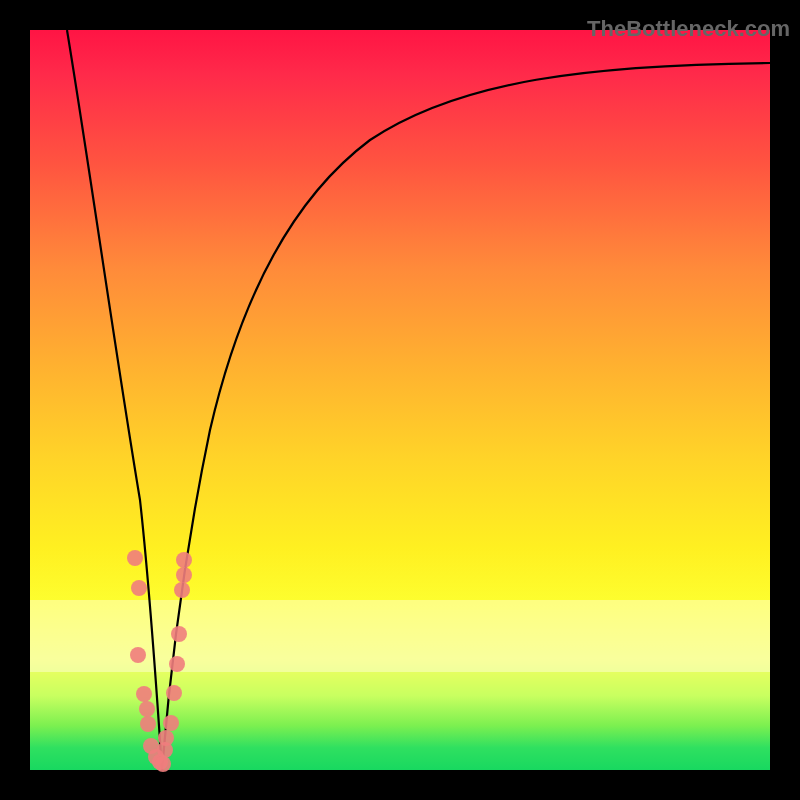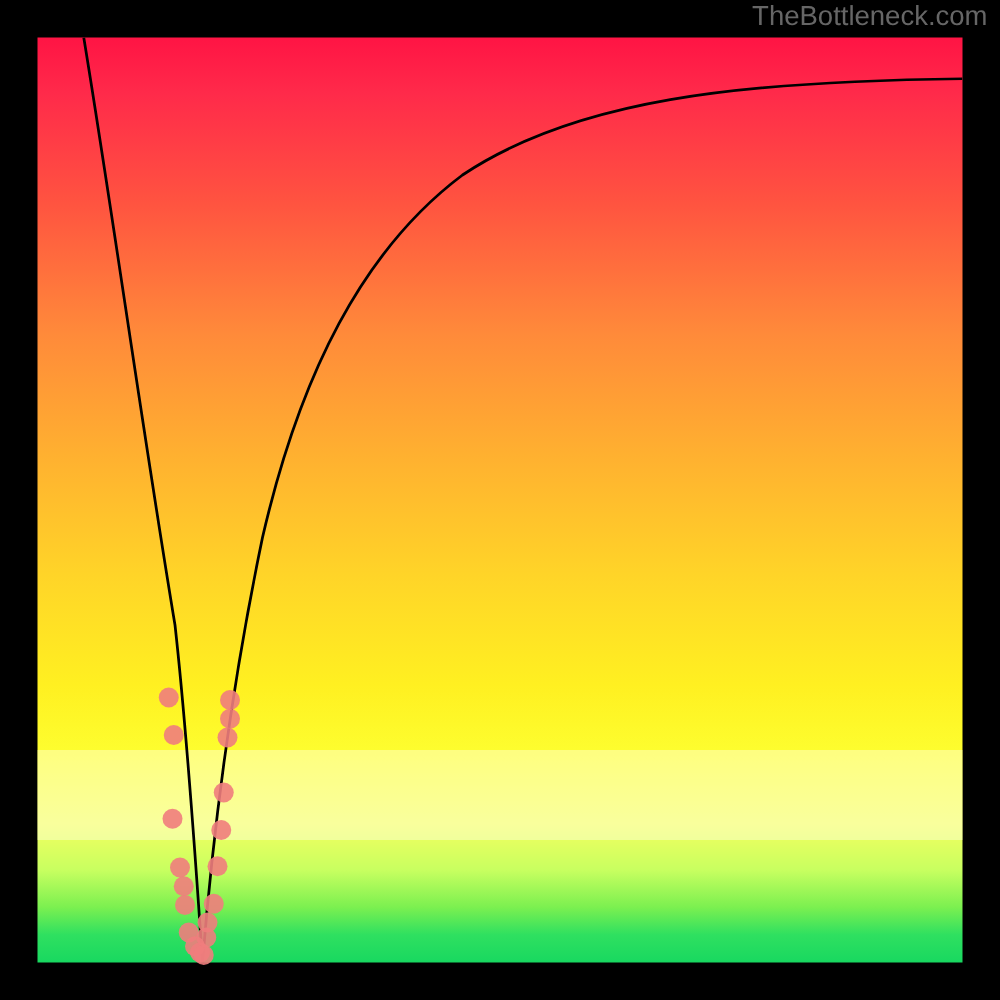--- a/index.html
+++ b/index.html
@@ -41,27 +41,27 @@
     );
   }
   .lightband {
     position: absolute;
     left: 0;
     width: 100%;
     background: rgba(255,255,230,0.45);
   }
   .watermark {
     position: absolute;
-    top: 0;
+    top: 16px;
     right: 10px;
     font-family: Arial, Helvetica, sans-serif;
     font-size: 22px;
     color: #666;
     letter-spacing: 0px;
-    font-weight: 400;
+    font-weight: 700;
   }
   svg.curve {
     position: absolute;
     left: 0;
     top: 0;
     width: 740px;
     height: 740px;
   }
   .dot {
     position: absolute;

